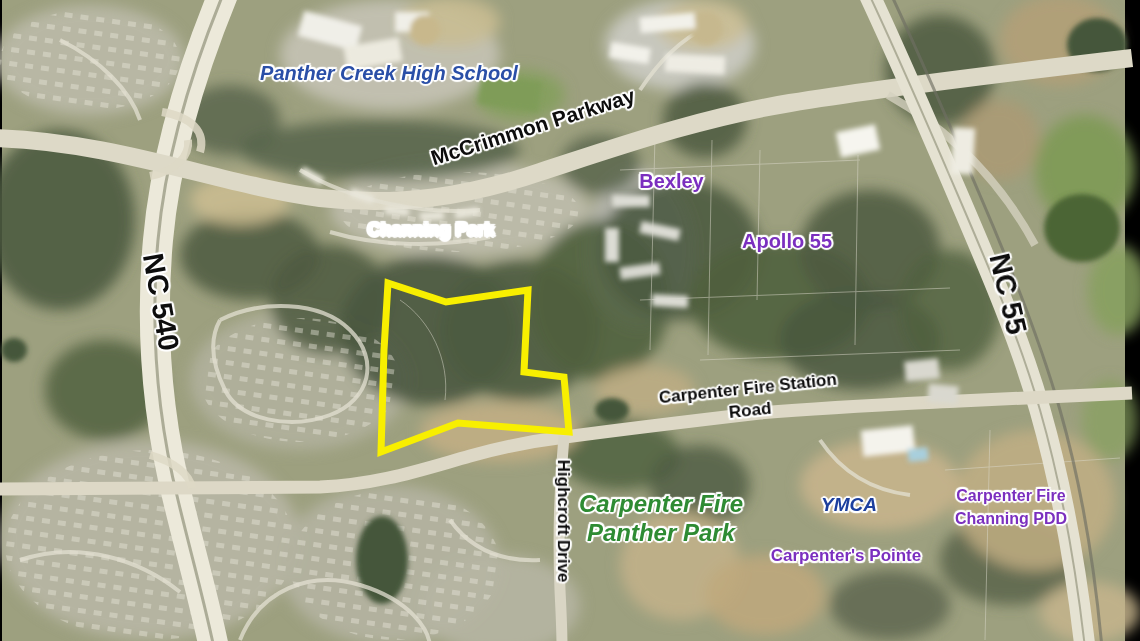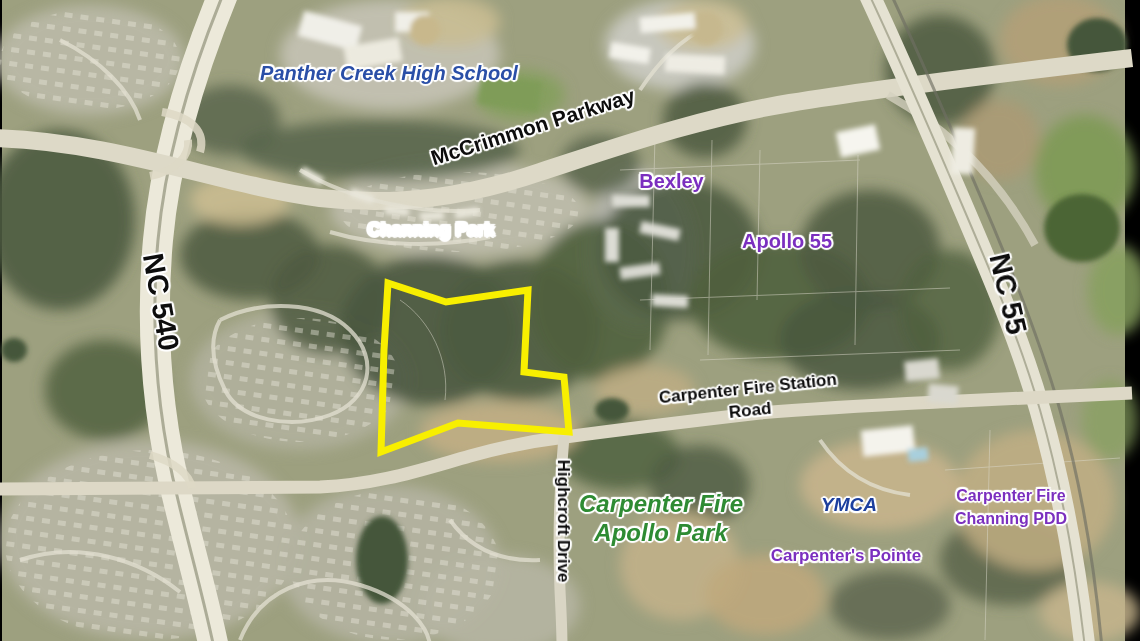--- a/index.html
+++ b/index.html
@@ -234,21 +234,21 @@
     <span>Carpenter Fire Station</span>
     <span class="l2">Road</span>
   </div>
 
   <div class="lbl lbl-highcroft" style="color: rgb(13, 13, 13);">Highcroft Drive</div>
 
   <div class="lbl italic lbl-ymca" style="color: rgb(28, 63, 158);">YMCA</div>
 
   <div class="lbl italic lbl-cfspark" style="color: rgb(46, 139, 51);">
     <span>Carpenter Fire</span>
-    <span class="l2">Apollo Park</span>
+    <span class="l2">Panther Park</span>
   </div>
 
   <div class="lbl lbl-cfspdd" style="color: rgb(123, 47, 191);">
     <span>Carpenter Fire</span>
     <span class="l2">Channing PDD</span>
   </div>
 
   <div class="lbl lbl-pointe" style="color: rgb(123, 47, 191);">Carpenter's Pointe</div>
 
 </div>

